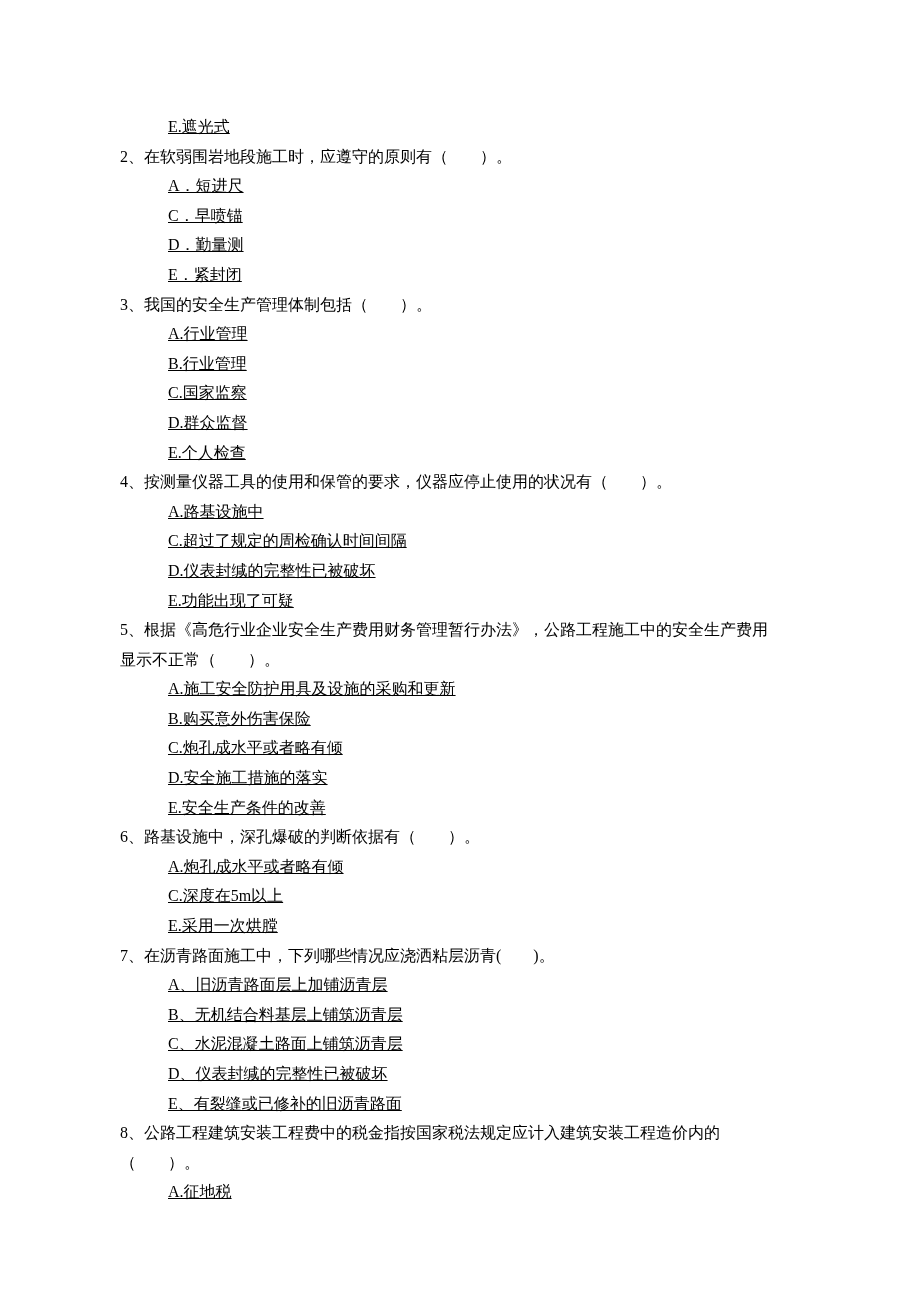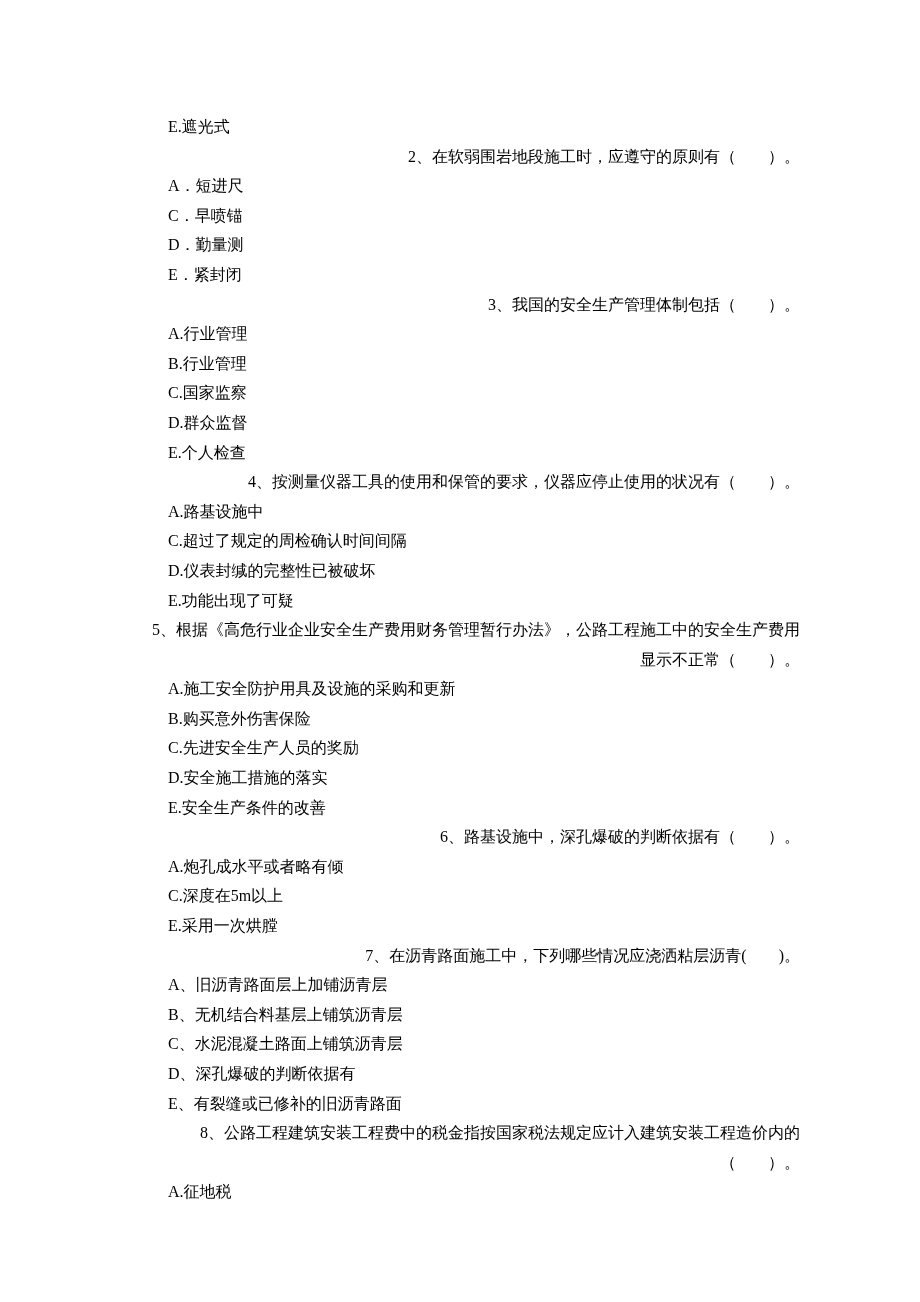--- a/index.html
+++ b/index.html
@@ -11,24 +11,24 @@
       margin: 0;
       padding: 0;
       width: 920px;
     }
     .page {
       padding: 112px 120px 40px 120px;
       box-sizing: border-box;
     }
     .option {
       padding-left: 48px;
+      text-decoration: underline;
     }
     .question {
       padding-left: 0;
-      text-align: right;
     }
   </style>
 </head>
 <body>
 
 <div class="page">
 
   <div class="option">E.遮光式</div>
 
   <div class="question">2、在软弱围岩地段施工时，应遵守的原则有（　　）。</div>
@@ -47,33 +47,33 @@
   <div class="question">4、按测量仪器工具的使用和保管的要求，仪器应停止使用的状况有（　　）。</div>
   <div class="option">A.路基设施中</div>
   <div class="option">C.超过了规定的周检确认时间间隔</div>
   <div class="option">D.仪表封缄的完整性已被破坏</div>
   <div class="option">E.功能出现了可疑</div>
 
   <div class="question">5、根据《高危行业企业安全生产费用财务管理暂行办法》，公路工程施工中的安全生产费用</div>
   <div class="question">显示不正常（　　）。</div>
   <div class="option">A.施工安全防护用具及设施的采购和更新</div>
   <div class="option">B.购买意外伤害保险</div>
-  <div class="option">C.先进安全生产人员的奖励</div>
+  <div class="option">C.炮孔成水平或者略有倾</div>
   <div class="option">D.安全施工措施的落实</div>
   <div class="option">E.安全生产条件的改善</div>
 
   <div class="question">6、路基设施中，深孔爆破的判断依据有（　　）。</div>
   <div class="option">A.炮孔成水平或者略有倾</div>
   <div class="option">C.深度在5m以上</div>
   <div class="option">E.采用一次烘膛</div>
 
   <div class="question">7、在沥青路面施工中，下列哪些情况应浇洒粘层沥青(　　)。</div>
   <div class="option">A、旧沥青路面层上加铺沥青层</div>
   <div class="option">B、无机结合料基层上铺筑沥青层</div>
   <div class="option">C、水泥混凝土路面上铺筑沥青层</div>
-  <div class="option">D、深孔爆破的判断依据有</div>
+  <div class="option">D、仪表封缄的完整性已被破坏</div>
   <div class="option">E、有裂缝或已修补的旧沥青路面</div>
 
   <div class="question">8、公路工程建筑安装工程费中的税金指按国家税法规定应计入建筑安装工程造价内的</div>
   <div class="question">（　　）。</div>
   <div class="option">A.征地税</div>
 
 </div>
 
 </body></html>

